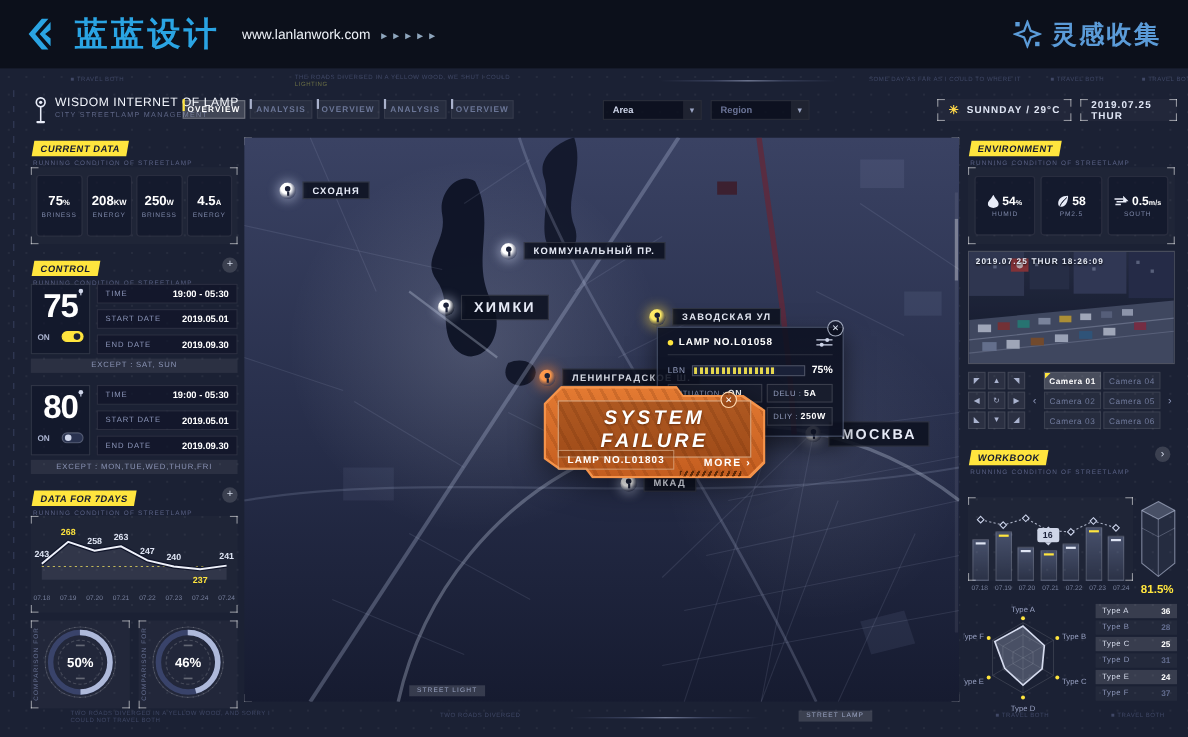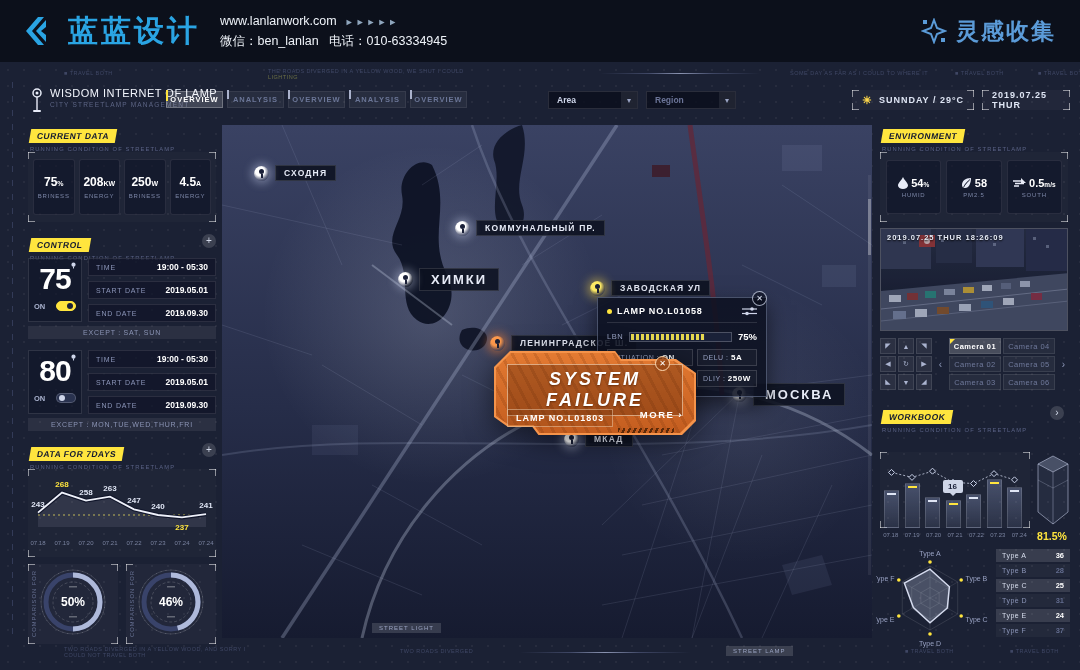--- a/index.html
+++ b/index.html
@@ -126,21 +126,21 @@
 
   .alert { position:absolute; left:272px; top:226px; width:202px; height:84px; z-index:10; filter:drop-shadow(0 6px 14px rgba(0,0,0,0.5)); }
   .al-out { position:absolute; inset:0; background:#f5934a;
     clip-path:polygon(0 16px,16px 0,60% 0,63% 8px,calc(100% - 20px) 8px,100% 22px,100% calc(100% - 14px),calc(100% - 14px) 100%,22% 100%,19% calc(100% - 8px),14px calc(100% - 8px),0 calc(100% - 18px)); }
   .al-in { position:absolute; inset:2px; background:linear-gradient(180deg, rgba(226,120,48,0.93), rgba(192,89,28,0.93));
     clip-path:polygon(0 15px,15px 0,60% 0,63% 8px,calc(100% - 20px) 8px,100% 21px,100% calc(100% - 14px),calc(100% - 14px) 100%,22% 100%,19% calc(100% - 8px),13px calc(100% - 8px),0 calc(100% - 17px)); }
   .al-in::after { content:""; position:absolute; inset:0; background:repeating-linear-gradient(62deg, rgba(110,45,8,0.18) 0 3px, transparent 3px 10px); }
   .al-title { position:absolute; left:13px; right:13px; top:13px; border:1px solid rgba(255,226,196,0.6); background:rgba(75,30,6,0.33);
     text-align:center; font-size:18px; font-weight:bold; font-style:italic; letter-spacing:3px; color:#fff; padding:4px 0;
     text-shadow:0 1px 2px rgba(80,30,0,0.7); z-index:2; }
-  .al-bottom { position:absolute; left:13px; right:13px; bottom:8px; display:flex; justify-content:space-between; align-items:flex-start; z-index:2; }
+  .al-bottom { position:absolute; left:13px; right:13px; bottom:8px; display:flex; justify-content:space-between; align-items:flex-end; z-index:2; }
   .al-lamp { font-size:9px; font-weight:bold; color:#fff; letter-spacing:1px; border:1px solid rgba(255,226,196,0.45); padding:3px 8px; background:rgba(120,55,15,0.25); }
   .al-more { font-size:9.5px; font-weight:bold; color:#fff; letter-spacing:1.5px; display:flex; align-items:center; gap:4px; cursor:pointer; }
   .al-hatch { position:absolute; right:22px; bottom:2px; width:56px; height:5px; z-index:3;
     background:repeating-linear-gradient(115deg,#5e2a08 0 2px, transparent 2px 5px); }
   .alert .xclose { border-color:#ffd9b0; color:#fff; background:rgba(150,70,20,0.8); }
 
   .map-scroll { position:absolute; right:1px; top:50px; width:3px; height:400px; background:rgba(255,255,255,0.07); }
   .map-scroll i { position:absolute; top:24px; left:0; width:3px; height:56px; background:rgba(255,255,255,0.3); }
 
   
@@ -203,21 +203,20 @@
   <header class="brand">
     <div class="logo">
       <svg width="36" height="32" viewBox="0 0 36 32">
         <path d="M4 16 L16 2 L22 2 L10 16 L22 30 L16 30 Z" fill="#2aa4e3"></path>
         <path d="M14 16 L24 5 L24 12 L19 16 L24 20 L24 27 Z" fill="#2aa4e3"></path>
       </svg>
       <span class="logo-text">蓝蓝设计</span>
     </div>
     <div class="contact">
       <div class="l1"><span>www.lanlanwork.com</span><span class="arrows">►►►►►</span></div>
-      <div class="l2"><span>微信：ben_lanlan</span>&nbsp;&nbsp;&nbsp;<span>电话：010-63334945</span></div>
     </div>
     <div class="collect">
       <svg width="26" height="26" viewBox="0 0 26 26">
         <path d="M13 2 L16 10 L24 13 L16 16 L13 24 L10 16 L2 13 L10 10 Z" fill="none" stroke="#5b9bd8" stroke-width="2"></path>
         <rect x="2" y="2" width="4" height="4" fill="#5b9bd8"></rect>
           <rect x="20" y="20" width="4" height="4" fill="#5b9bd8"></rect>
       </svg>
       <span>灵感收集</span>
     </div>
   </header>

